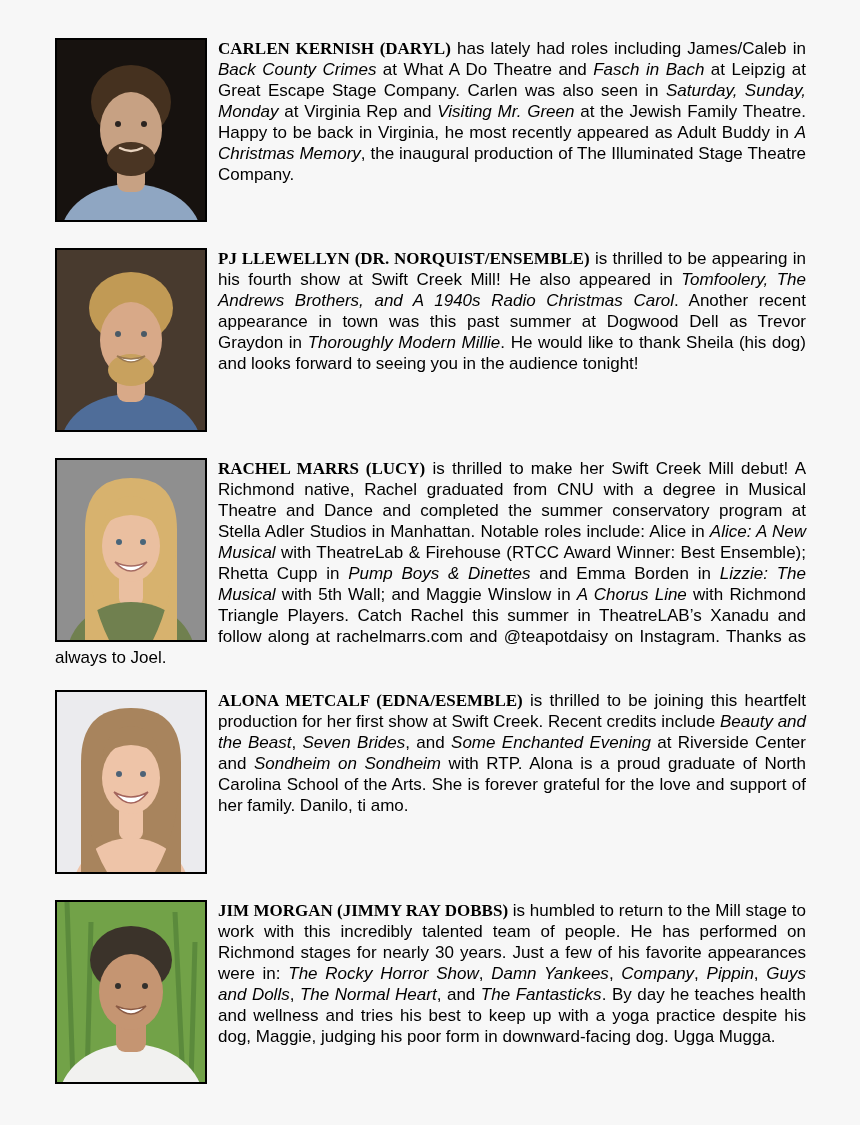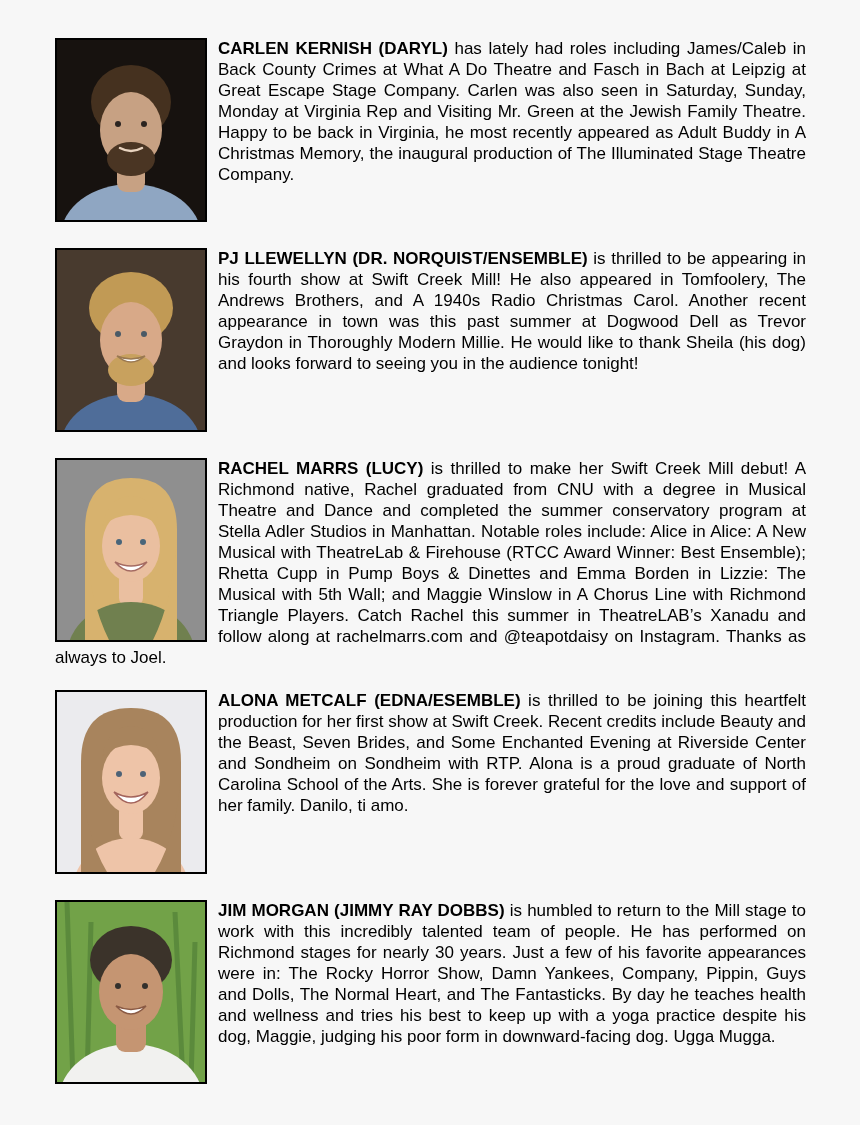--- a/index.html
+++ b/index.html
@@ -20,22 +20,22 @@
     width: 152px;
     height: 184px;
     border: 2px solid #000;
     margin: 0 11px 4px 0;
     padding: 0;
     overflow: hidden;
     background: #ddd;
   }
   .photo svg { display: block; width: 148px; height: 180px; }
   .bio-text { margin: 0; text-align: justify; }
-  .seg-b { font-weight: 700; }
-  .seg-i { }
+  .seg-b { font-weight: 700; font-family: Liberation Serif, serif; }
+  .seg-i { font-style: italic; }
 </style>
 </head>
 <body>
 
 <section class="bio">
   <figure class="photo">
     <svg viewBox="0 0 148 180">
       <rect x="0" y="0" width="148" height="180" fill="#17120f"></rect>
       <ellipse cx="74" cy="196" rx="70" ry="52" fill="#8fa6c2"></ellipse>
       <rect x="60" y="116" width="28" height="36" rx="9" fill="#c7a183"></rect>

